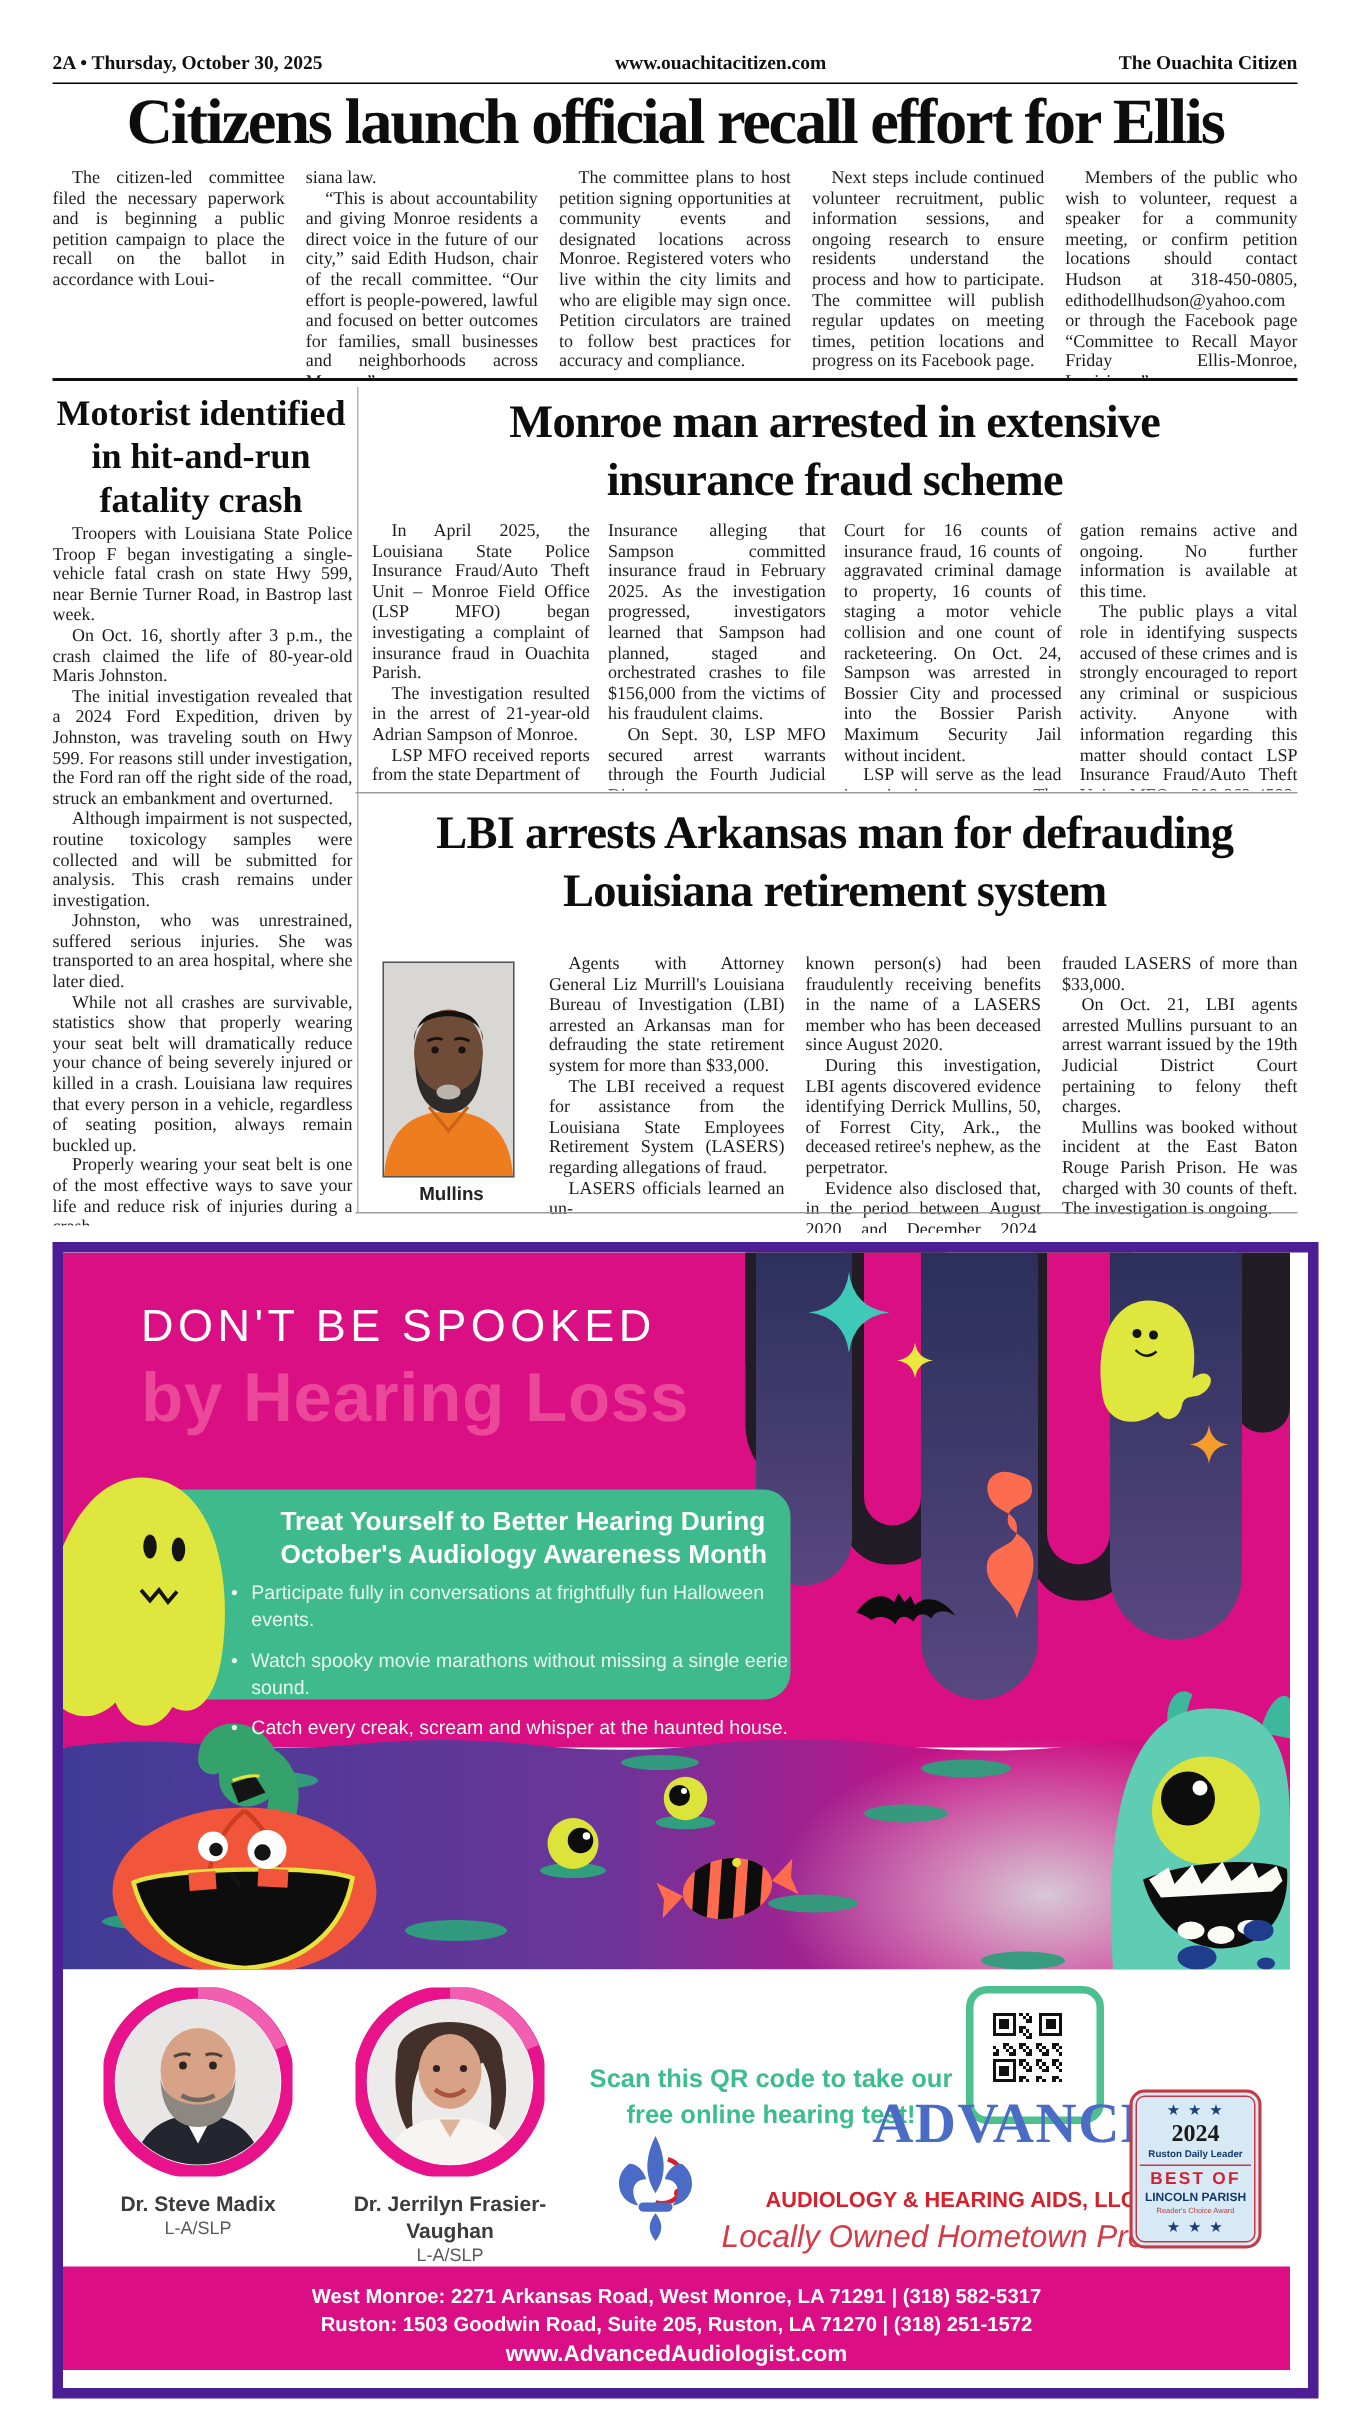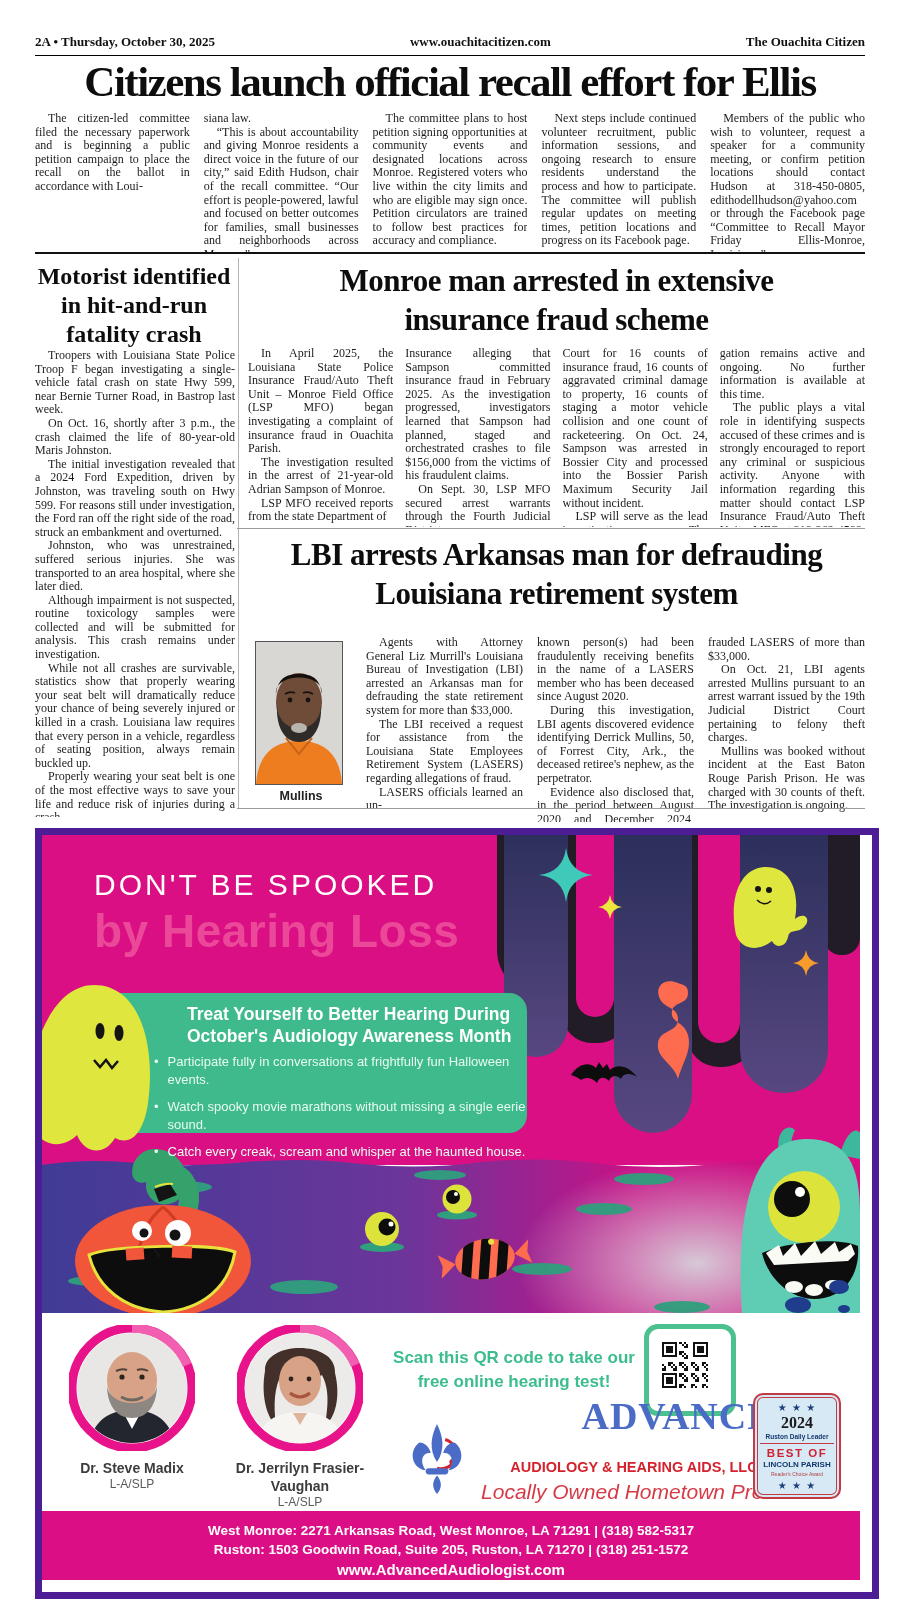--- a/index.html
+++ b/index.html
@@ -26,21 +26,21 @@
   #ad .inner{position:absolute;left:0;top:0;width:818px;height:745px;}
   .ad-h1{left:52px;top:32px;font:400 30px/36px "Liberation Sans",sans-serif;color:#fff;letter-spacing:3px;}
   .ad-h2{left:52px;top:70px;font:700 46px/52px "Liberation Sans",sans-serif;color:#ec4899;letter-spacing:0.5px;}
   .promo-head{left:145px;top:168px;width:335px;font:700 17.5px/22px "Liberation Sans",sans-serif;color:#fff;}
   .promo-bullets{left:112px;top:218px;width:375px;}
   .bullet{display:flex;font:400 13px/18px "Liberation Sans",sans-serif;color:#e7fbf0;margin-bottom:9px;}
   .bullet .dot{margin-right:9px;}
   .doc-card{top:490px;text-align:center;}
   .doc-name{font:700 14px/18px "Liberation Sans",sans-serif;color:#3c3c3c;margin-top:4px;}
   .doc-cred{font:400 12px/15px "Liberation Sans",sans-serif;color:#5a5a5a;}
-  .scan-text{left:338px;top:511px;width:268px;text-align:center;font:700 17px/24px "Liberation Sans",sans-serif;color:#3cbd8d;}
+  .scan-text{left:338px;top:539px;width:268px;text-align:center;font:700 17px/24px "Liberation Sans",sans-serif;color:#3cbd8d;}
   .qr-box{left:602px;top:489px;width:74px;height:74px;border:5px solid #4cc08e;border-radius:14px;background:#fff;padding:4px;}
   .adv-name{left:424px;top:560px;width:336px;text-align:right;font:700 38px/42px "Liberation Serif",serif;
             color:#4a6cc7;letter-spacing:1px;}
   .adv-sub{left:424px;top:624px;width:336px;text-align:center;font:700 14.5px/17px "Liberation Sans",sans-serif;color:#d4232e;}
   .adv-tag{left:404px;top:644px;width:376px;text-align:center;font:italic 400 21px/26px "Liberation Sans",sans-serif;color:#d63a47;}
   .badge{left:711px;top:558px;width:80px;background:#d8e9f6;border:2px solid #c43a44;border-radius:10px;
          box-shadow:inset 0 0 0 2px #d8e9f6, inset 0 0 0 3px #c43a44;text-align:center;padding:7px 2px 6px 2px;}
   .badge .stars{font:400 10px/11px "DejaVu Sans",sans-serif;color:#1d3f7a;letter-spacing:1px;}
   .badge .year{font:700 16px/17px "Liberation Serif",serif;color:#1a1a1a;margin-top:1px;}
   .badge .org{font:700 6.5px/9px "Liberation Sans",sans-serif;color:#13386b;border-bottom:1px solid #c43a44;
@@ -87,22 +87,22 @@
 
   <div class="abs headline-sm" style="left:33px;top:262px;width:202px;">
     <div>Motorist identified</div>
     <div>in hit-and-run</div>
     <div>fatality crash</div>
   </div>
   <div class="abs body-text" style="left:35px;top:349px;width:200px;height:468px;overflow:hidden;">
       <p>Troopers with Louisiana State Police Troop F began investigating a single-vehicle fatal crash on state Hwy 599, near Bernie Turner Road, in Bastrop last week.</p>
       <p>On Oct. 16, shortly after 3 p.m., the crash claimed the life of 80-year-old Maris Johnston.</p>
       <p>The initial investigation revealed that a 2024 Ford Expedition, driven by Johnston, was traveling south on Hwy 599. For reasons still under investigation, the Ford ran off the right side of the road, struck an embankment and overturned.</p>
+      <p>Although impairment is not suspected, routine toxicology samples were collected and will be submitted for analysis. This crash remains under investigation.</p>
       <p>Johnston, who was unrestrained, suffered serious injuries. She was transported to an area hospital, where she later died.</p>
-      <p>Although impairment is not suspected, routine toxicology samples were collected and will be submitted for analysis. This crash remains under investigation.</p>
       <p>While not all crashes are survivable, statistics show that properly wearing your seat belt will dramatically reduce your chance of being severely injured or killed in a crash. Louisiana law requires that every person in a vehicle, regardless of seating position, always remain buckled up.</p>
       <p>Properly wearing your seat belt is one of the most effective ways to save your life and reduce risk of injuries during a crash.</p>
     </div>
 
   <div class="abs vrule" style="left:238px;top:258px;height:550px;"></div>
 
   <div class="abs headline-md" style="left:248px;top:261px;width:617px;">
     <div>Monroe man arrested in extensive</div>
     <div>insurance fraud scheme</div>
   </div>

